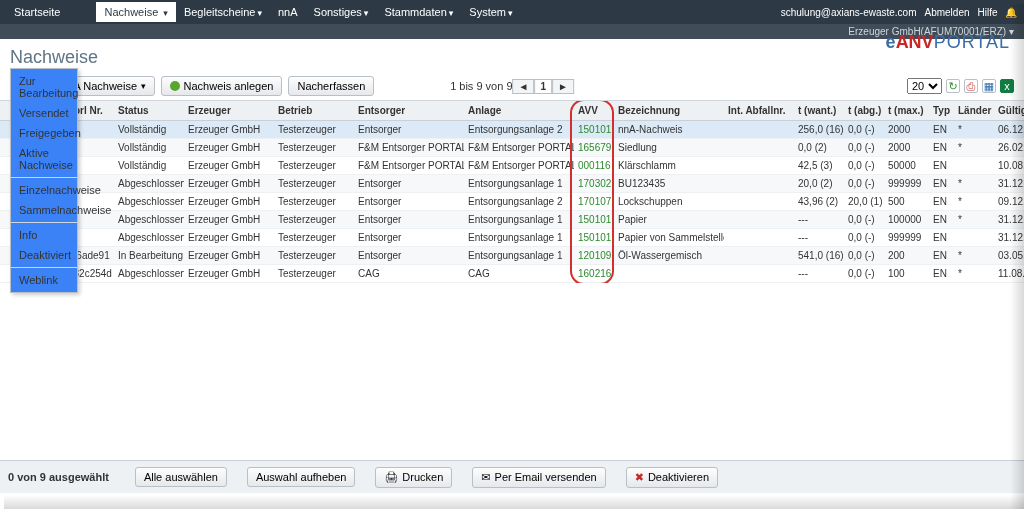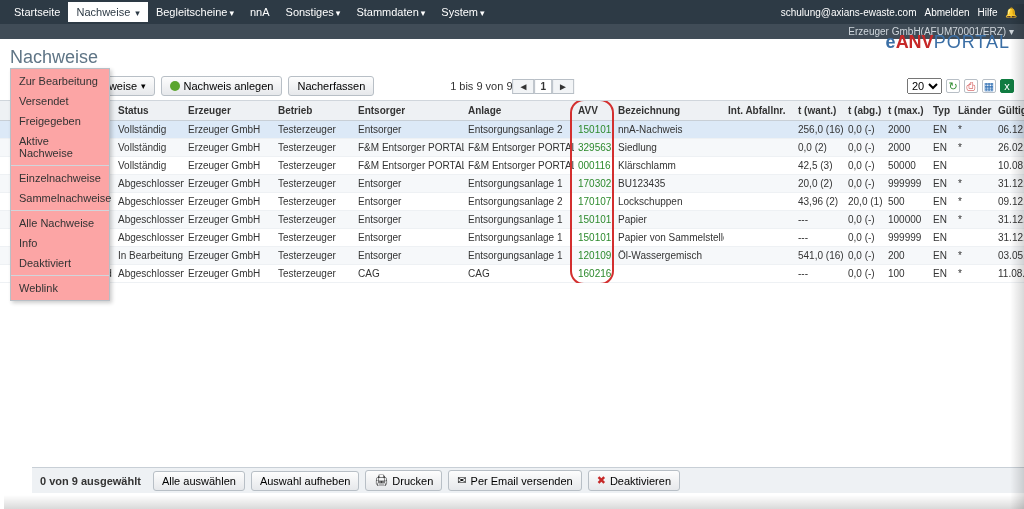--- a/index.html
+++ b/index.html
@@ -1,21 +1,21 @@
 <!DOCTYPE html>
 <html><head>
 <meta charset="utf-8">
 <style>
 * { margin:0; padding:0; box-sizing:border-box; font-family:Arial,Helvetica,sans-serif; }
 body { font-size:11px; color:#333; background:#fff; width:1024px; height:509px; overflow:hidden; position:relative; }
 
 
 .topnav { background:#2d3a45; color:#fff; height:24px; display:flex; align-items:center; padding:0 6px; }
 .topnav .tab { padding:4px 8px; cursor:pointer; font-size:11px; }
-.topnav .tab.active { background:#fff; color:#2d3a45; }
+.topnav .tab.active { background:#fff; color:#2d3a45;margin-left:28px; }
 .topnav .tab .caret { font-size:9px; margin-left:2px; }
 .topnav .spacer { flex:1; }
 .topnav .right { display:flex; align-items:flex-end; gap:8px; font-size:10px; }
 .subuser { background:#404c57; color:#cfd6dc; font-size:10px; text-align:right; padding:2px 10px; }
 
 
 .page-title { font-size:18px; color:#5f7586; padding:8px 10px 4px; }
 .brand { position:absolute; right:14px; top:32px; font-size:18px; font-weight:bold; }
 .brand .e { color:#3a6ea5; }
 .brand .anv { color:#c62828; font-weight:bold; }
@@ -31,41 +31,41 @@
 .pager-btn.current { background:#fff; font-weight:bold; }
 .toolbar .right-tools { margin-left:auto; display:flex; align-items:center; gap:4px; }
 .right-tools select { font-size:11px; }
 .icon-sm { width:14px; height:14px; display:inline-flex; align-items:center; justify-content:center; font-size:11px; border:1px solid #b8bfc6; border-radius:2px; cursor:pointer; }
 .icon-sm.green { color:#2d8a2d; }
 .icon-sm.red { color:#c62828; }
 .icon-sm.blue { color:#2d6db3; }
 .icon-sm.xls { background:#107c41; color:#fff; border-color:#107c41; }
 
 
-.dropdown { position:absolute; left:10px; top:68px; width:100px; background:#fca5a5; border:1px solid #b8bfc6; box-shadow:2px 2px 4px rgba(0,0,0,.2); z-index:50; padding:2px 0; }
+.dropdown { position:absolute; left:10px; top:68px; width:68px; background:#3b82f6; border:1px solid #b8bfc6; box-shadow:2px 2px 4px rgba(0,0,0,.2); z-index:50; padding:2px 0; }
 .dropdown .item { padding:4px 8px; font-size:11px; cursor:pointer; }
 .dropdown .sep { height:1px; background:#d0d6dc; margin:2px 0; }
 .dropdown .item.highlight { position:relative; }
 .ring { position:absolute; left:4px; top:-1px; width:74px; height:18px; border:2px solid #d32f2f; border-radius:50%/60%; pointer-events:none; }
 
 
 .table-wrap { position:relative; overflow:hidden; }
 table { width:100%; border-collapse:collapse; font-size:10px; table-layout:fixed; }
 thead th { background:#eef1f4; border-bottom:1px solid #c8cfd6; padding:4px 4px; text-align:left; font-weight:bold; color:#333; white-space:nowrap; overflow:hidden; }
 tbody td { padding:3px 4px; border-bottom:1px solid #eef1f4; white-space:nowrap; overflow:hidden; }
 tbody tr:nth-child(odd) { background:#fff; }
 tbody tr:nth-child(even) { background:#f6f8fa; }
 tbody tr:first-child { background:#dce9f7; }
 .avv { color:#2d8a2d; }
 
 
 .avv-ring { position:absolute; border:2px solid #d32f2f; border-radius:14px; pointer-events:none; z-index:40; }
 
 
-.bottombar { position:absolute; left:0; right:0; bottom:16px; height:26px; background:#eef1f4; border-top:1px solid #c8cfd6; display:flex; align-items:center; gap:6px; padding:0 8px; font-size:11px;margin-left:32px; }
+.bottombar { position:absolute; left:0; right:0; bottom:16px; height:33px; background:#eef1f4; border-top:1px solid #c8cfd6; display:flex; align-items:center; gap:20px; padding:0 8px; font-size:11px; }
 .bottombar .status { font-weight:bold; margin-right:6px; }
 .shadow { position:absolute; left:4px; right:0; bottom:0; height:14px; background:linear-gradient(to bottom, rgba(0,0,0,0.0), rgba(0,0,0,0.15)); pointer-events:none; }
 .shadow-right { position:absolute; top:4px; right:0; bottom:0; width:14px; background:linear-gradient(to right, rgba(0,0,0,0.0), rgba(0,0,0,0.15)); pointer-events:none; }
 
 
 .c-chk{width:14px}.c-nr{width:50px}.c-vorl{width:50px}.c-status{width:70px}.c-erz{width:90px}.c-betr{width:80px}.c-ents{width:110px}.c-anl{width:110px}.c-avv{width:40px}.c-bez{width:110px}.c-abf{width:70px}.c-tw{width:50px}.c-ta{width:40px}.c-tm{width:45px}.c-typ{width:25px}.c-land{width:40px}.c-gult{width:55px}
 </style>
 </head>
 <body>
 
@@ -121,21 +121,20 @@
 
 <div class="dropdown">
   <div class="item">Zur Bearbeitung</div>
   <div class="item">Versendet</div>
   <div class="item">Freigegeben</div>
   <div class="item">Aktive Nachweise</div>
   <div class="sep"></div>
   <div class="item">Einzelnachweise</div>
   <div class="item">Sammelnachweise</div>
   <div class="sep"></div>
-  <div class="item">Alle Nachweise</div>
   <div class="item">Info</div>
   <div class="item">Deaktiviert</div>
   <div class="sep"></div>
   <div class="item">Weblink</div>
 </div>
 
 <div class="table-wrap">
 <table>
 <colgroup>
 <col class="c-chk">
@@ -200,21 +199,21 @@
         </tr>
         <tr>
           <td></td>
           <td>3147</td>
           <td></td>
           <td>Vollständig</td>
           <td>Erzeuger GmbH</td>
           <td>Testerzeuger</td>
           <td>F&amp;M Entsorger PORTAL</td>
           <td>F&amp;M Entsorger PORTAL</td>
-          <td class="avv">329563</td>
+          <td class="avv">165679</td>
           <td>Siedlung</td>
           <td></td>
           <td>0,0 (2)</td>
           <td>0,0 (-)</td>
           <td>2000</td>
           <td>EN</td>
           <td>*</td>
           <td>26.02.2017</td>
         </tr>
         <tr>

